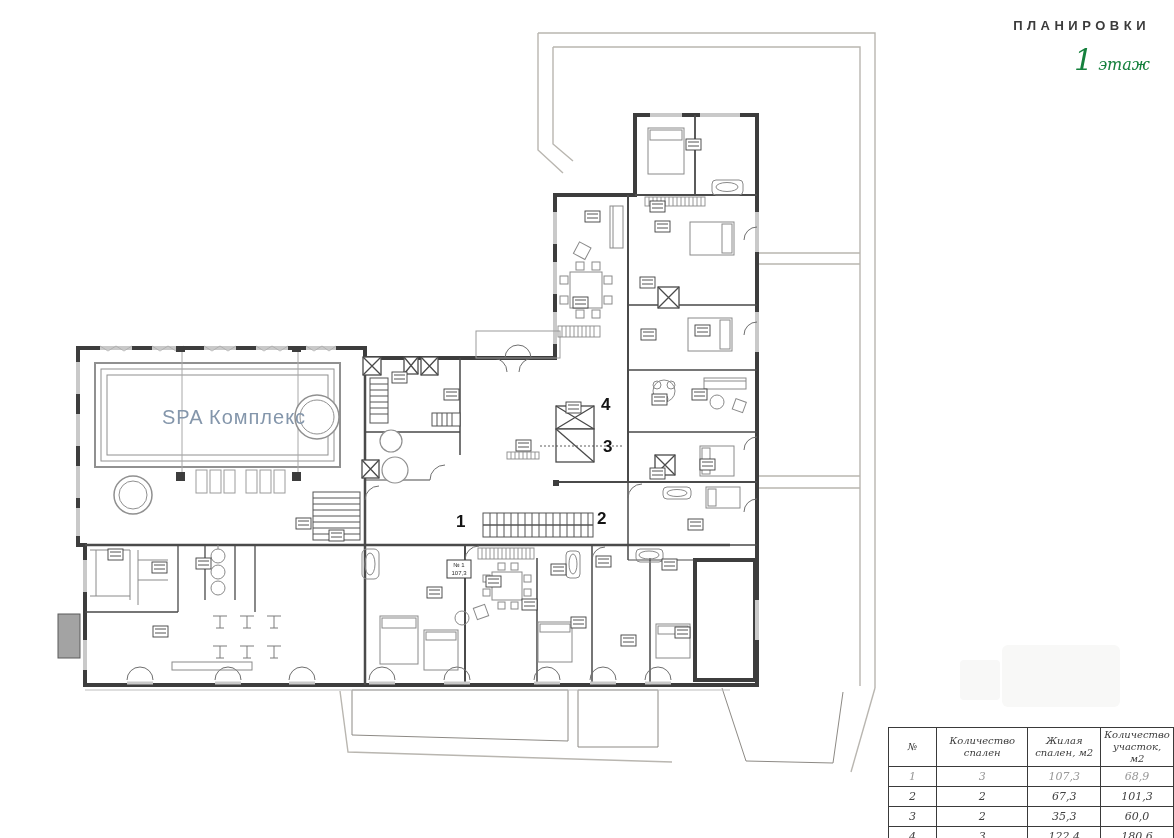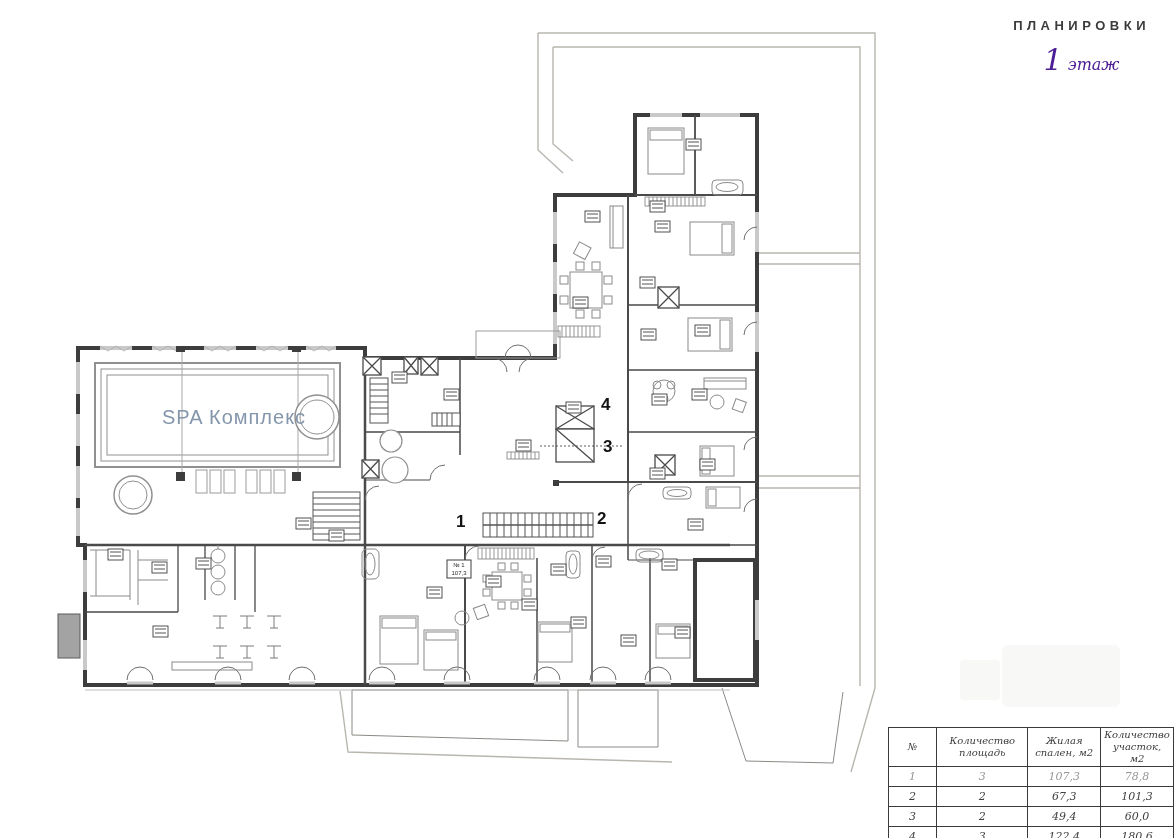--- a/index.html
+++ b/index.html
@@ -1,21 +1,21 @@
 <!DOCTYPE html>
 <html><head>
 <meta charset="utf-8">
 <style>
   html,body{margin:0;padding:0;background:#fff;}
   .page{position:relative;width:1174px;height:838px;background:#fff;overflow:hidden;
         font-family:"Liberation Sans",sans-serif;}
   
-  .hdr{position:absolute;top:18px;right:24px;text-align:center;}
+  .hdr{position:absolute;top:18px;right:24px;text-align:right;}
   .hdr-title{font-size:13px;font-weight:bold;letter-spacing:4.5px;color:#3b3b3b;}
-  .hdr-floor{margin-top:12px;font-family:"DejaVu Serif",serif;font-style:italic;color:#4c1d95;}
+  .hdr-floor{margin-top:12px;font-family:"DejaVu Serif",serif;font-style:italic;color:#15803d;}
   .hdr-floor .num{font-size:30px;line-height:1;}
   .hdr-floor .word{font-size:16px;margin-left:5px;}
   
   .plan{position:absolute;left:0;top:0;width:1174px;height:838px;}
   
   .tbl-wrap{position:absolute;left:888px;top:727px;}
   table.apt{border-collapse:collapse;font-family:"DejaVu Serif",serif;font-style:italic;background:#fff;}
   table.apt th,table.apt td{border:1px solid #3a3a3a;text-align:center;padding:1px 3px;}
   table.apt th{font-weight:normal;font-size:10px;color:#3b3b3b;line-height:1.2;height:28px;}
   table.apt td{font-size:11px;color:#3f3f3f;height:17px;}
@@ -455,42 +455,42 @@
     <div class="hdr-floor">
       <span class="num">1</span><span class="word">этаж</span>
     </div>
   </div>
 
   <div class="tbl-wrap">
     <table class="apt">
       <thead>
         <tr>
           <th class="c0">№</th>
-          <th class="c1">Количество площадь</th>
+          <th class="c1">Количество спален</th>
           <th class="c2">Жилая спален, м2</th>
           <th class="c3">Количество участок, м2</th>
         </tr>
       </thead>
       <tbody>
         <tr class="light">
           <td>1</td>
           <td>3</td>
           <td>107,3</td>
-          <td>78,8</td>
+          <td>68,9</td>
         </tr>
         <tr>
           <td>2</td>
           <td>2</td>
           <td>67,3</td>
           <td>101,3</td>
         </tr>
         <tr>
           <td>3</td>
           <td>2</td>
-          <td>49,4</td>
+          <td>35,3</td>
           <td>60,0</td>
         </tr>
         <tr>
           <td>4</td>
           <td>3</td>
           <td>122,4</td>
           <td>180,6</td>
         </tr>
       </tbody>
     </table>

